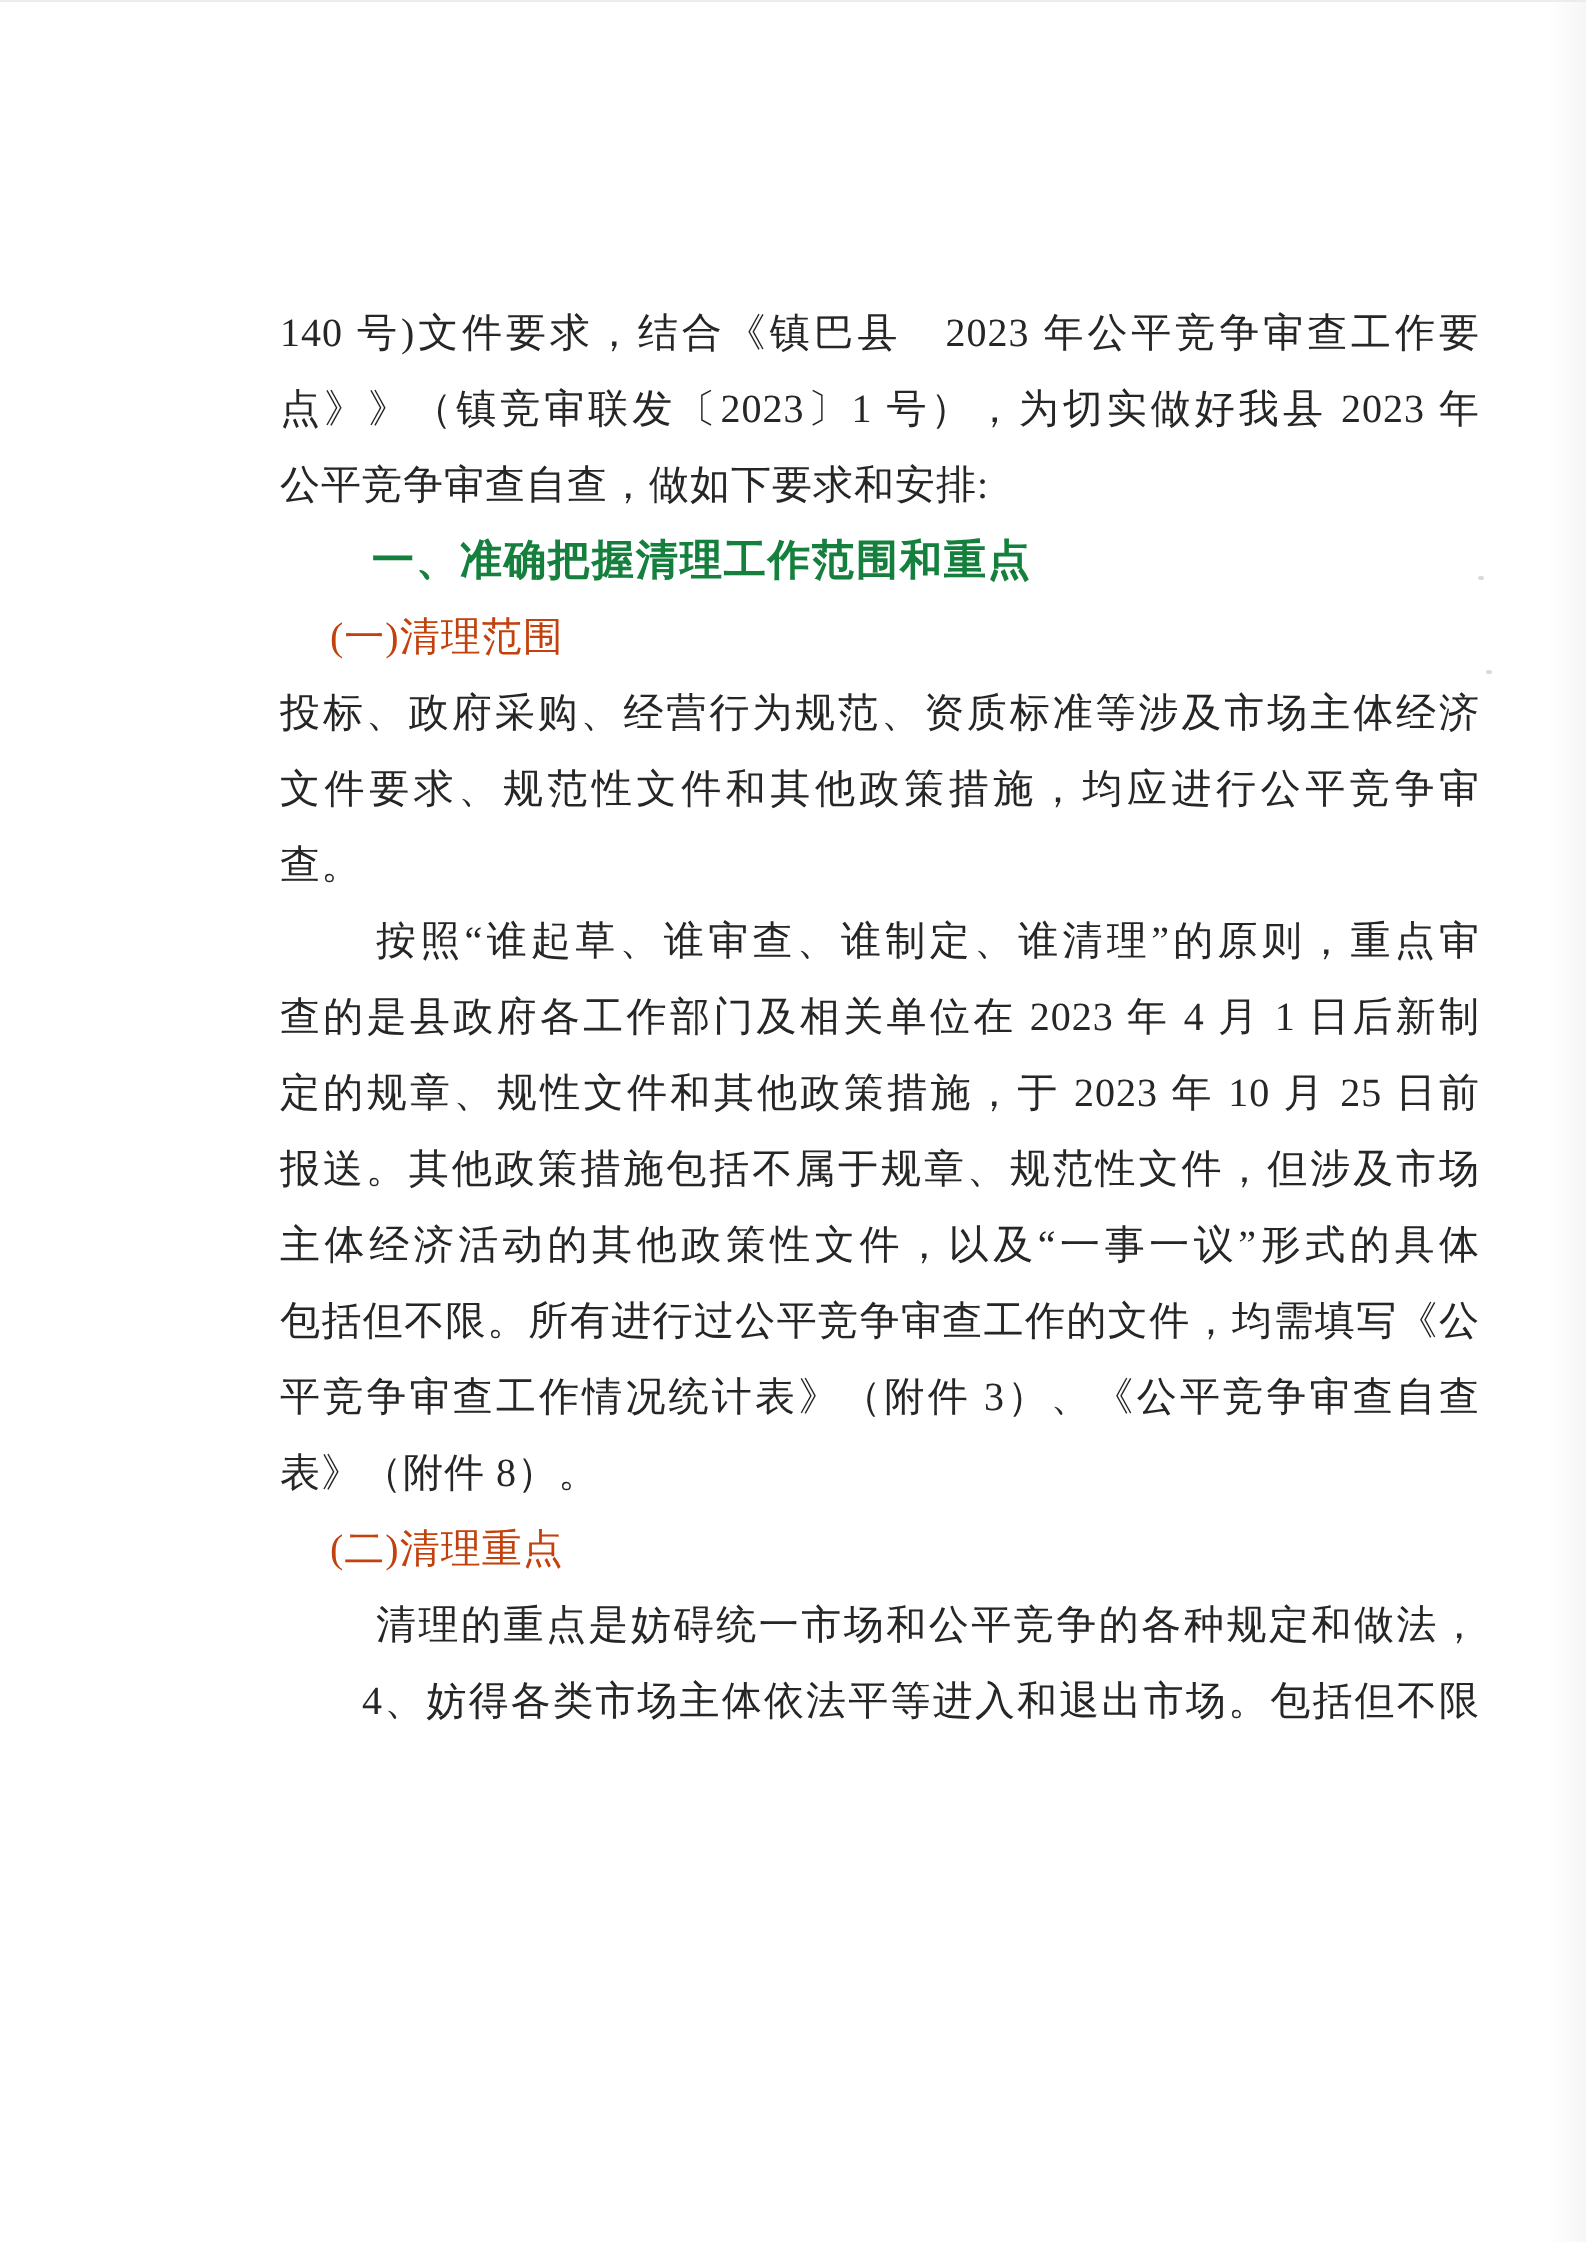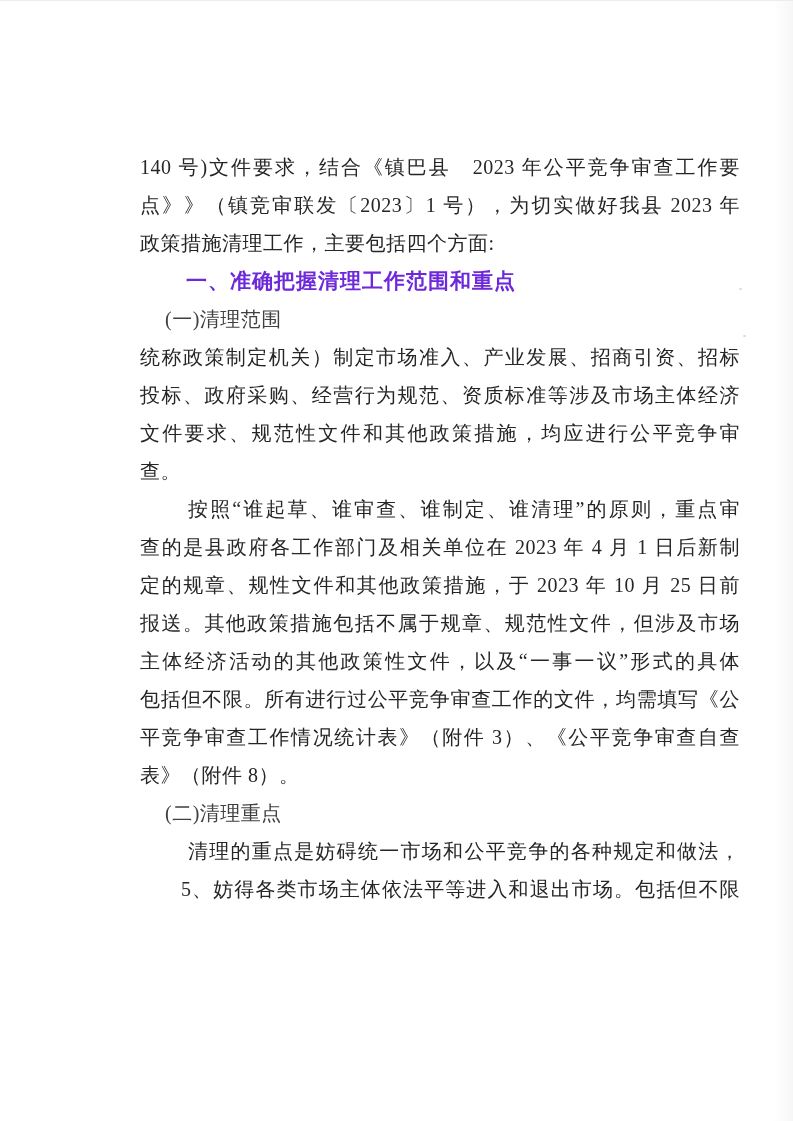--- a/index.html
+++ b/index.html
@@ -40,25 +40,25 @@
     overflow: hidden;
   }
   .ind-para   { text-indent: 48px; }
   .ind-head   { text-indent: 46px; }
   .ind-sub    { text-indent: 25px; }
   .ind-item   { text-indent: 41px; }
   .h-main {
     font-family: "Liberation Sans", "DejaVu Sans", sans-serif;
     font-weight: 700;
     font-size: 21px;
-    color: #6d28d9;
+    color: #15803d;
     letter-spacing: 1px;
   }
   .sub-head {
-    color: #404040;
+    color: #c2410c;
   }
   
   .edge-shade {
     position: absolute;
     top: 0;
     right: 0;
     width: 20px;
     height: 100%;
     background: linear-gradient(to right, rgba(0,0,0,0), rgba(0,0,0,0.035));
     pointer-events: none;
@@ -74,45 +74,44 @@
   .speck.s3 { left: 700px; top: 581px; width: 2px; height: 2px; opacity: 0.35; }
 </style>
 </head>
 <body>
 
 <div class="page">
   <div class="content">
 
     <div class="line fill">140 号)文件要求，结合《镇巴县　2023 年公平竞争审查工作要</div>
     <div class="line fill">点》》（镇竞审联发〔2023〕1 号），为切实做好我县 2023 年</div>
-    <div class="line">政策措施清理工作，主要包括四个方面:</div>
+    <div class="line">公平竞争审查自查，做如下要求和安排:</div>
 
     <div class="line h-main ind-head">一、准确把握清理工作范围和重点</div>
 
     <div class="line sub-head ind-sub">(一)清理范围</div>
 
-    <div class="line fill">统称政策制定机关）制定市场准入、产业发展、招商引资、招标</div>
     <div class="line fill">投标、政府采购、经营行为规范、资质标准等涉及市场主体经济</div>
     <div class="line fill">文件要求、规范性文件和其他政策措施，均应进行公平竞争审</div>
     <div class="line">查。</div>
 
     <div class="line fill ind-para">按照“谁起草、谁审查、谁制定、谁清理”的原则，重点审</div>
     <div class="line fill">查的是县政府各工作部门及相关单位在 2023 年 4 月 1 日后新制</div>
     <div class="line fill">定的规章、规性文件和其他政策措施，于 2023 年 10 月 25 日前</div>
     <div class="line fill">报送。其他政策措施包括不属于规章、规范性文件，但涉及市场</div>
     <div class="line fill">主体经济活动的其他政策性文件，以及“一事一议”形式的具体</div>
     <div class="line fill">包括但不限。所有进行过公平竞争审查工作的文件，均需填写《公</div>
     <div class="line fill">平竞争审查工作情况统计表》（附件 3）、《公平竞争审查自查</div>
     <div class="line">表》（附件 8）。</div>
 
     <div class="line sub-head ind-sub">(二)清理重点</div>
 
     <div class="line fill ind-para">清理的重点是妨碍统一市场和公平竞争的各种规定和做法，</div>
 
-    <div class="line fill ind-item">5、妨得各类市场主体依法平等进入和退出市场。包括但不限</div>
+    <div class="line fill ind-item">4、妨得各类市场主体依法平等进入和退出市场。包括但不限</div>
 
   </div>
 
   <div class="edge-shade"></div>
   <div class="speck s1"></div>
   <div class="speck s2"></div>
   <div class="speck s3"></div>
 </div>
 
 </body></html>

